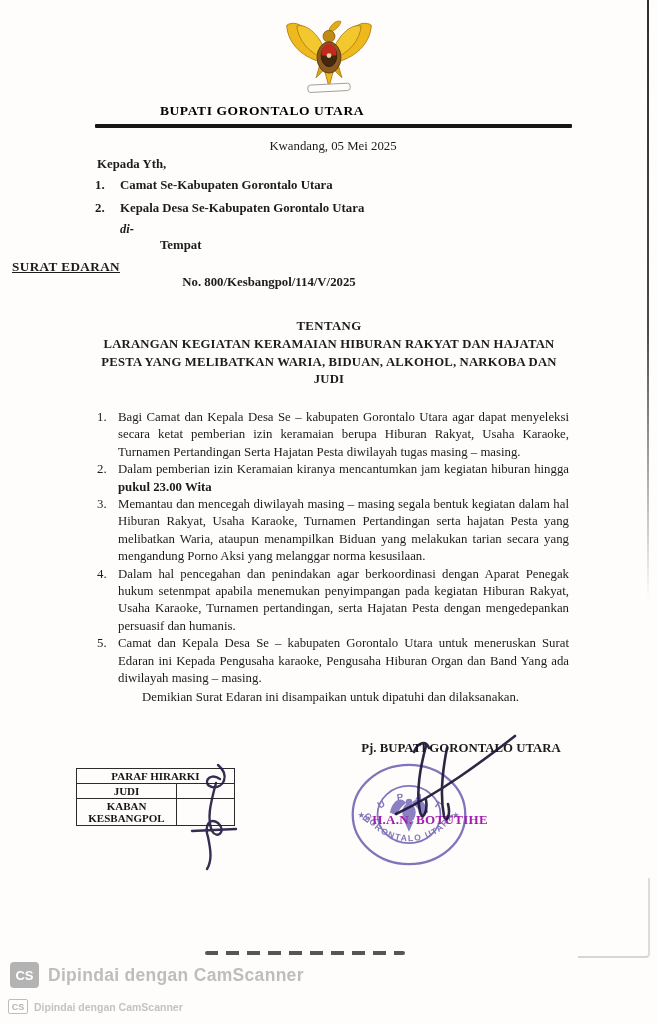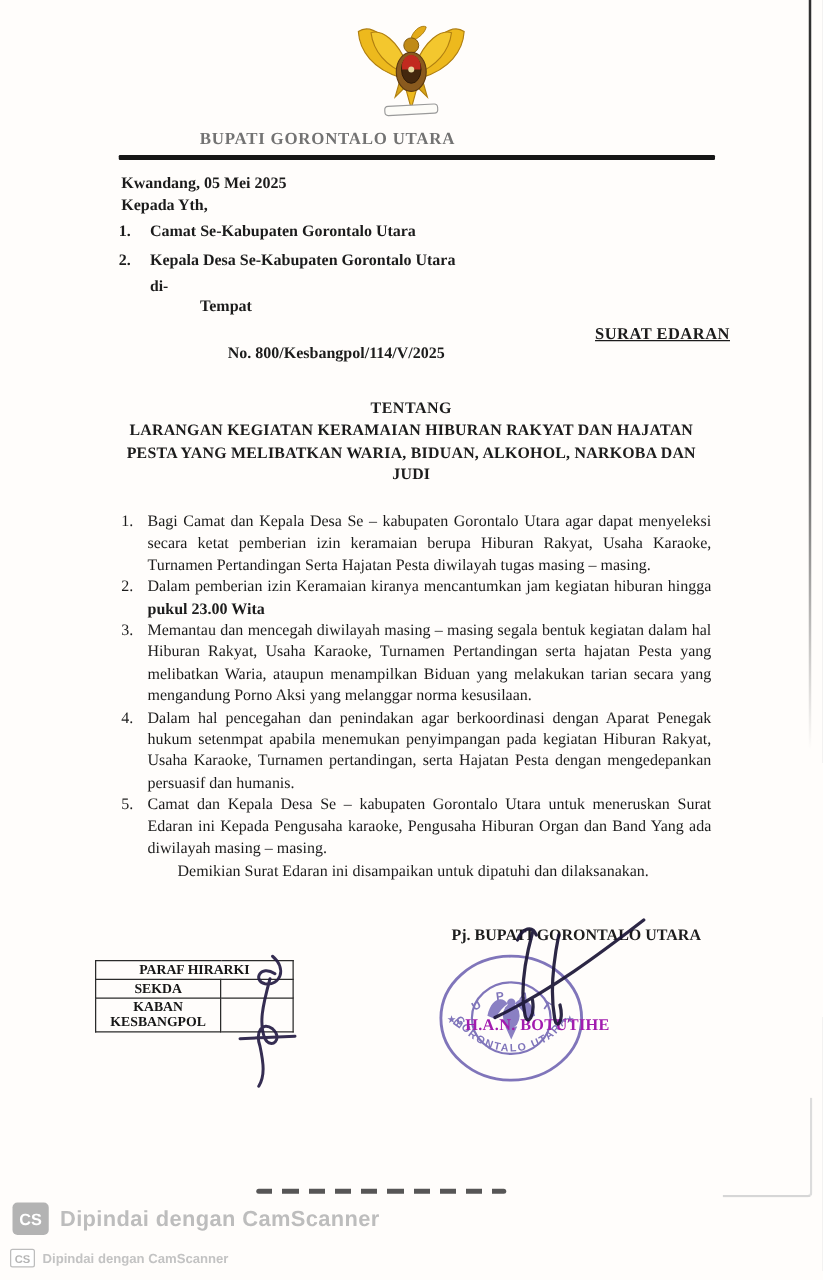--- a/index.html
+++ b/index.html
@@ -21,37 +21,37 @@
   }
   .scan-smudge {
     position:absolute; left:205px; top:951px; width:200px; height:4px;
     background:repeating-linear-gradient(90deg,#1f1f1f 0 13px, rgba(0,0,0,0) 13px 21px);
     opacity:.75; border-radius:2px; filter:blur(.4px);
   }
   
   .emblem { position:absolute; left:283px; top:12px; width:92px; height:90px; }
   .letterhead-title {
     position:absolute; left:0; top:103px; width:524px; text-align:center;
-    font-weight:bold; font-size:13.5px; letter-spacing:.6px; color:#737373;
+    font-weight:bold; font-size:13.5px; letter-spacing:.6px; color:#000000;
   }
   .rule { position:absolute; left:95px; top:124px; width:477px; height:4px; background:#161616; border-radius:1px; }
   
   .date-line {
-    position:absolute; left:97px; top:139px; width:472px; text-align:left;
-    font-weight:bold; font-size:12.8px;
+    position:absolute; left:97px; top:139px; width:472px; text-align:center;
+    font-weight:normal; font-size:12.8px;
   }
   .salutation { position:absolute; left:97px; top:157px; font-size:12.8px; font-weight:bold; }
   .recipients { position:absolute; left:95px; top:178px; width:420px; font-size:12.8px; font-weight:bold; }
   .recipients .r-item { display:flex; margin-bottom:8px; }
   .recipients .r-num { width:25px; }
-  .recip-di { position:absolute; left:120px; top:222px; font-size:12.5px; font-weight:bold; }
+  .recip-di { position:absolute; left:120px; top:222px; font-size:12.5px; font-weight:bold;font-style:italic; }
   .recip-place { position:absolute; left:160px; top:238px; font-size:12.8px; font-weight:bold; }
   
   .doc-type {
-    position:absolute; left:0; top:259px; width:584px; text-align:right;
+    position:absolute; left:12px; top:259px; width:584px; text-align:left;
     font-weight:bold; font-size:13.2px; text-decoration:underline; letter-spacing:.4px;
   }
   .doc-number { position:absolute; left:0; top:275px; width:538px; text-align:center; font-weight:bold; font-size:12.8px; }
   .tentang { position:absolute; left:0; top:319px; width:658px; text-align:center; font-weight:bold; font-size:12.8px; letter-spacing:.4px; }
   .subject-title {
     position:absolute; left:94px; top:336px; width:470px; text-align:center;
     font-weight:bold; font-size:12.7px; line-height:17.5px; letter-spacing:.2px;
   }
   
   .body-block { position:absolute; left:97px; top:409px; width:472px; font-size:12.8px; line-height:17.4px; }
@@ -212,21 +212,21 @@
     </g>
   </svg>
 
   <div class="paraf-wrap">
     <table class="paraf-table">
       <tbody>
           <tr>
         <td colspan="2">PARAF HIRARKI</td>
       </tr>
       <tr>
-        <td class="c-label">SEKDA</td>
+        <td class="c-label">JUDI</td>
         <td class="c-sign"></td>
       </tr>
       <tr>
         <td class="c-label">KABAN KESBANGPOL</td>
         <td class="c-sign"></td>
       </tr>
     </tbody>
       </table>
   </div>
   <svg class="paraf-scrawl" viewBox="0 0 190 125">

